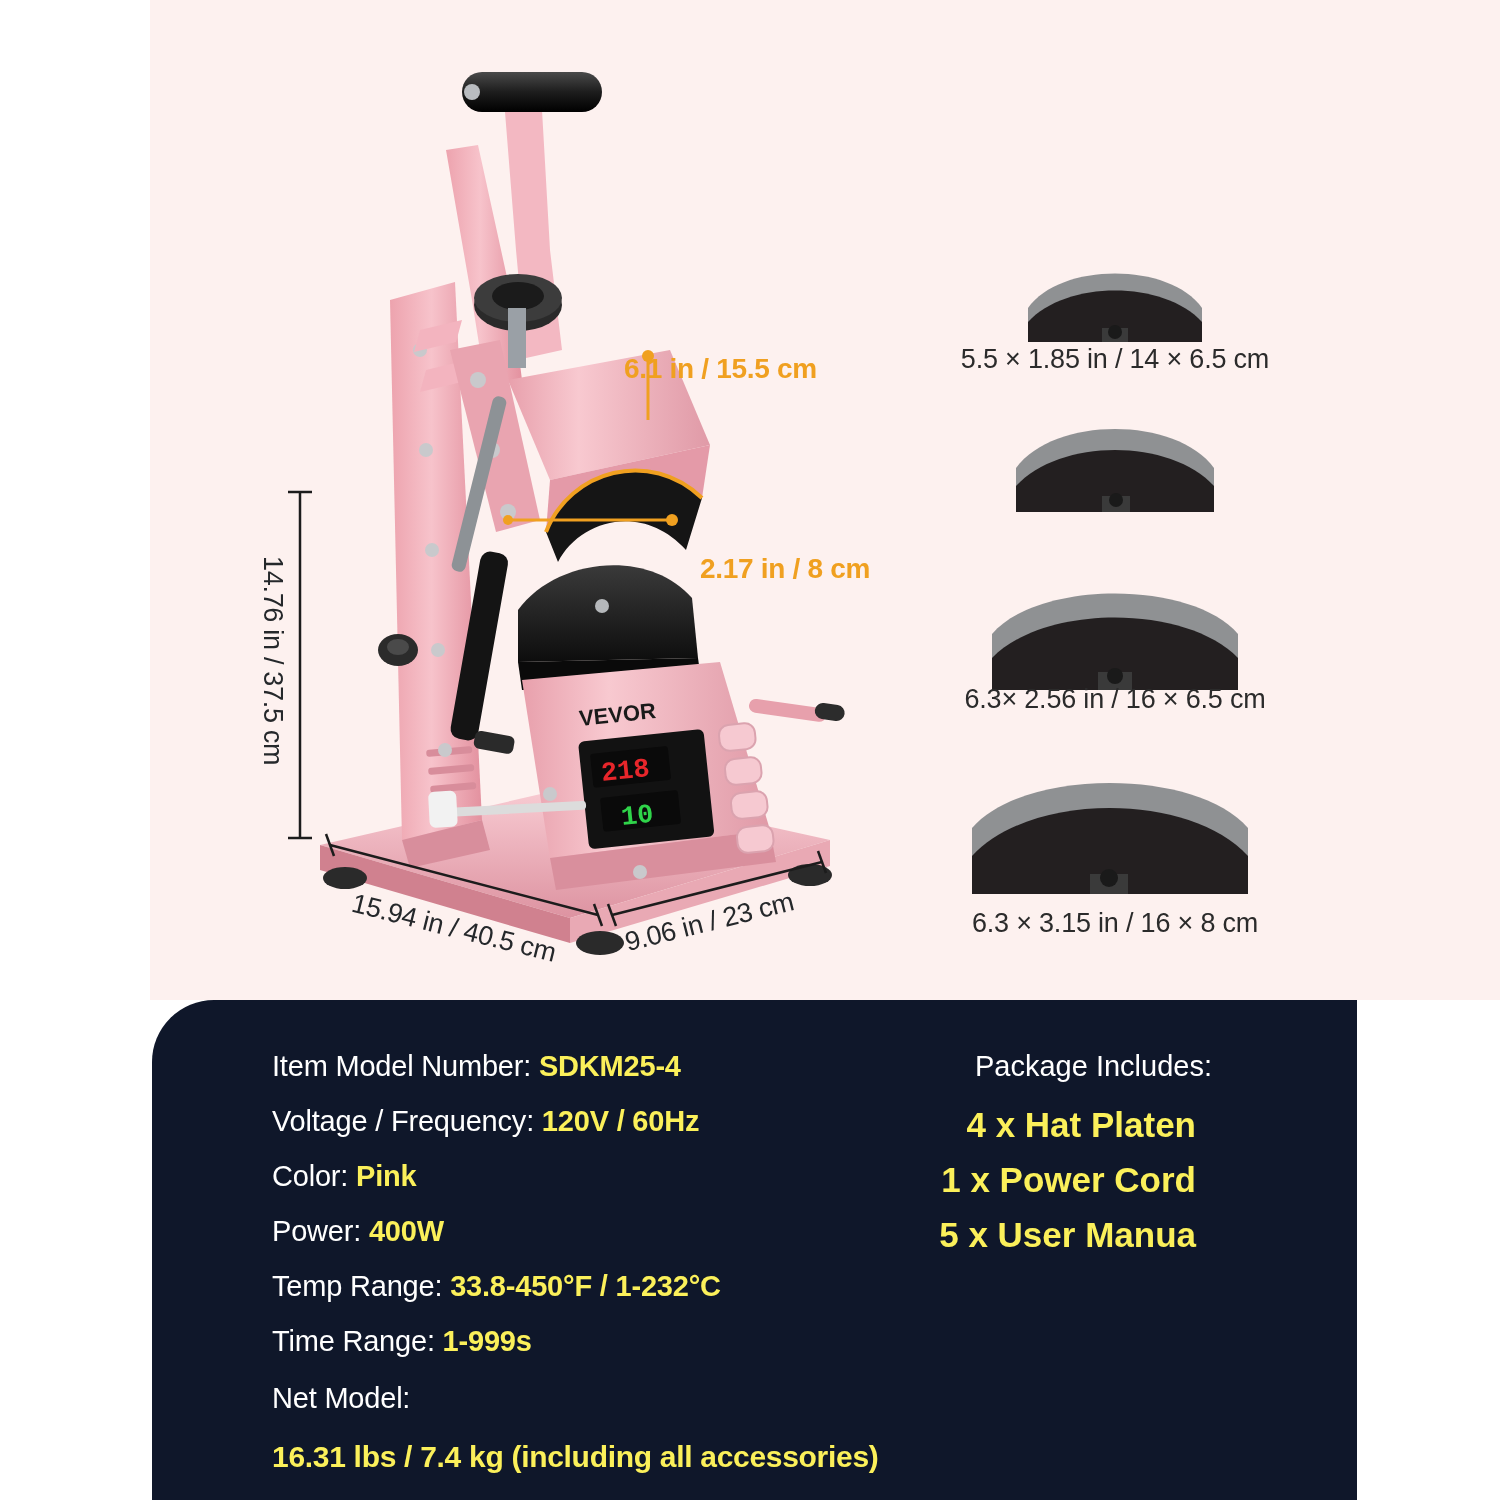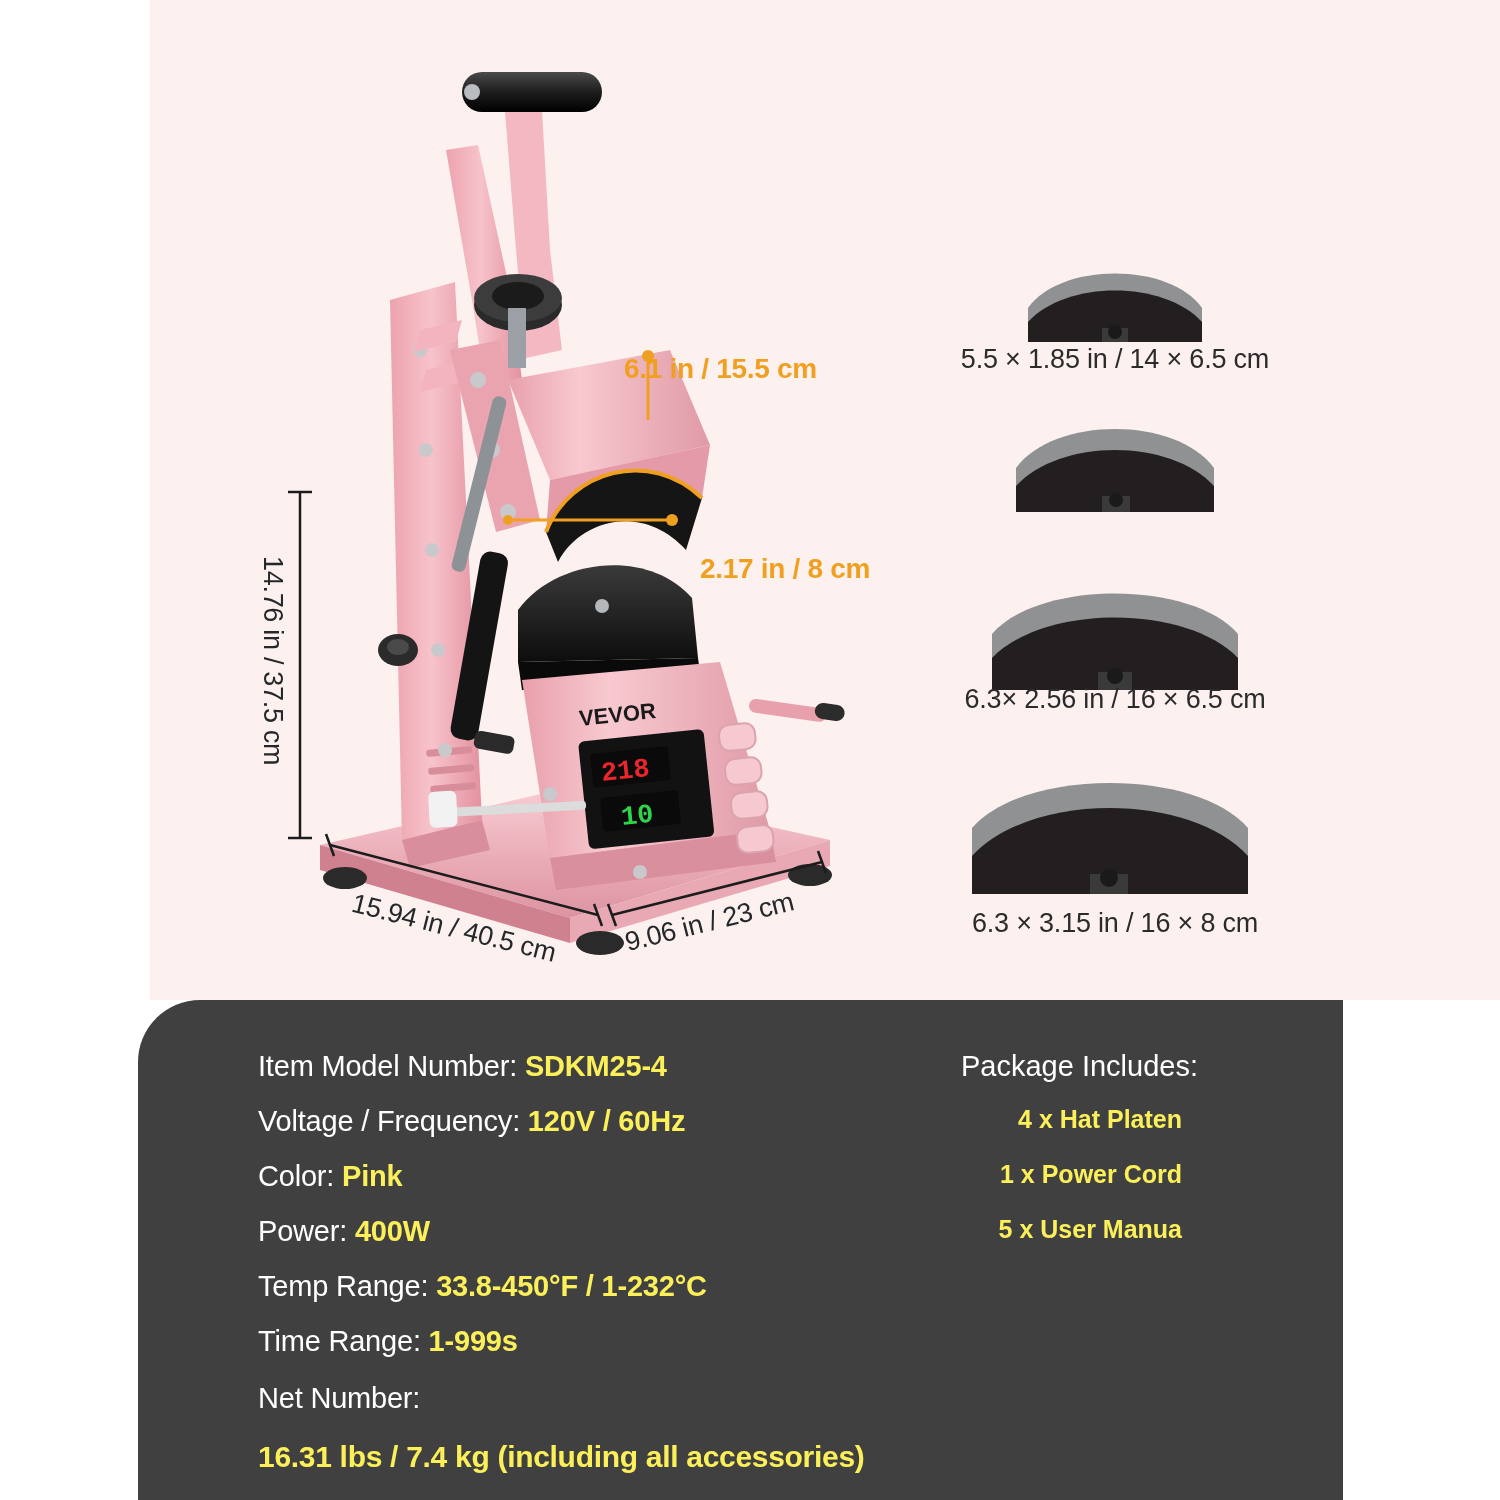--- a/index.html
+++ b/index.html
@@ -11,22 +11,22 @@
     position:relative;
   }
   #stage{position:absolute;left:0;top:0;width:1500px;height:1500px;}
 
   
   .bg-tint{
     position:absolute;left:150px;top:0;width:1350px;height:1000px;
     background:#fdf1ef;
   }
   .spec-panel{
-    position:absolute;left:138px;top:1000px;width:1205px;height:500px;
-    background:#404040;
+    position:absolute;left:152px;top:1000px;width:1205px;height:500px;
+    background:#0f172a;
     border-top-left-radius:62px;
   }
 
   
   .machine{position:absolute;left:250px;top:50px;width:620px;height:900px;}
 
   
   .ann{
     position:absolute;
     color:#f0a020;
@@ -75,21 +75,21 @@
     position:absolute;
     color:#ffffff;
     font-size:29px;
     white-space:nowrap;
     text-align:left;
   }
   .pkg-item{
     position:absolute;
     color:#fbf05a;
     font-weight:bold;
-    font-size:25px;
+    font-size:35px;
     white-space:nowrap;
     text-align:right;
   }
   .netval{
     position:absolute;
     color:#fbf05a;
     font-weight:bold;
     font-size:30px;
     white-space:nowrap;
     letter-spacing:-0.3px;
@@ -337,21 +337,21 @@
     <div class="spec-line" style="left:120px;top:270px;">
       <span>Temp Range: </span>
       <span class="val">33.8-450°F / 1-232°C</span>
     </div>
 
     <div class="spec-line" style="left:120px;top:325px;">
       <span>Time Range: </span>
       <span class="val">1-999s</span>
     </div>
 
-    <div class="spec-line" style="left:120px;top:382px;">Net Number:</div>
+    <div class="spec-line" style="left:120px;top:382px;">Net Model:</div>
     <div class="netval" style="left:120px;top:440px;">16.31 lbs / 7.4 kg (including all accessories)</div>
 
     <div class="pkg-head" style="right:145px;top:50px;">Package Includes:</div>
     <div class="pkg-item" style="right:161px;top:105px;">4 x Hat Platen</div>
     <div class="pkg-item" style="right:161px;top:160px;">1 x Power Cord</div>
     <div class="pkg-item" style="right:161px;top:215px;">5 x User Manua</div>
   </div>
 
 </div>
 

